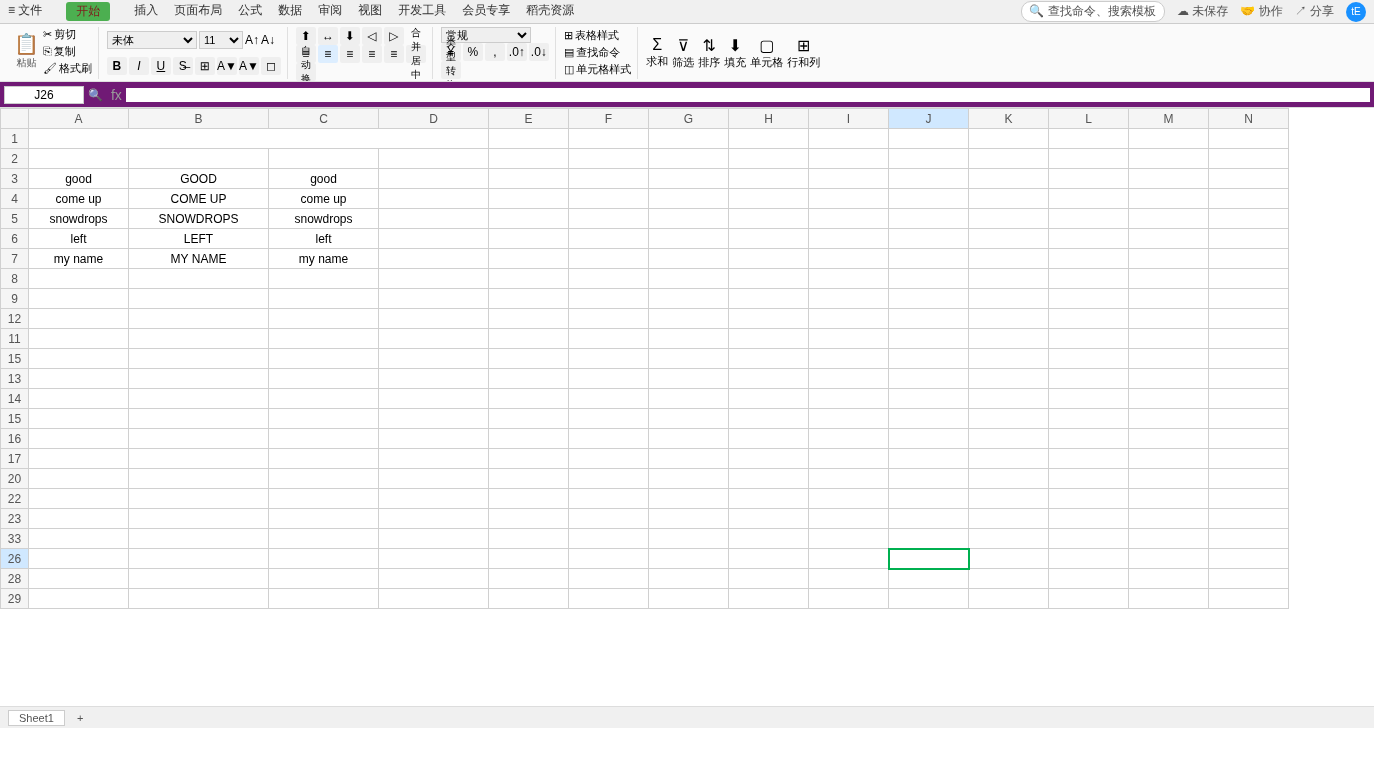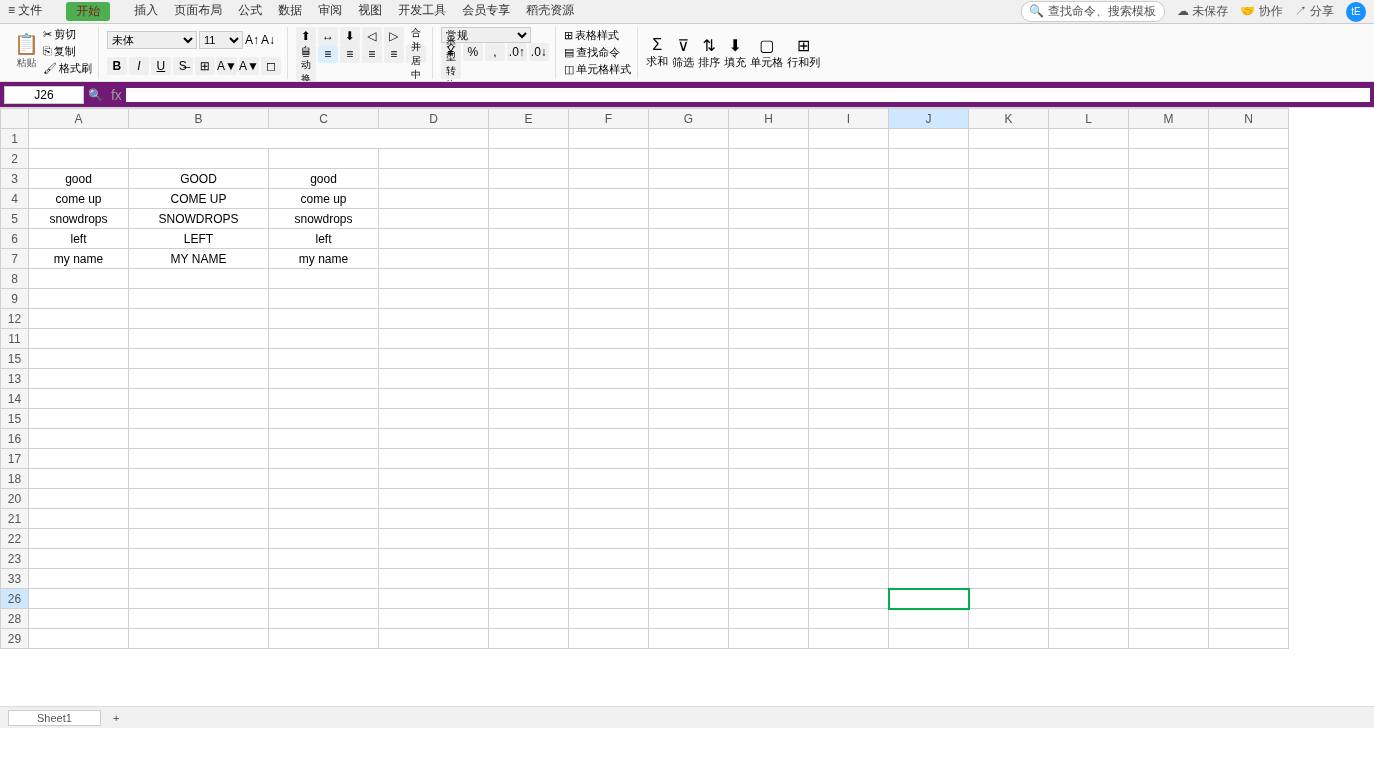--- a/index.html
+++ b/index.html
@@ -668,55 +668,21 @@
           <td></td>
           <td></td>
           <td></td>
           <td></td>
           <td></td>
           <td></td>
           <td></td>
           <td></td>
         </tr>
         <tr>
-          <th class="row-header">18</th>
-          <td></td>
-          <td></td>
-          <td></td>
-          <td></td>
-          <td></td>
-          <td></td>
-          <td></td>
-          <td></td>
-          <td></td>
-          <td></td>
-          <td></td>
-          <td></td>
-          <td></td>
-          <td></td>
-        </tr>
-        <tr>
           <th class="row-header">20</th>
-          <td></td>
-          <td></td>
-          <td></td>
-          <td></td>
-          <td></td>
-          <td></td>
-          <td></td>
-          <td></td>
-          <td></td>
-          <td></td>
-          <td></td>
-          <td></td>
-          <td></td>
-          <td></td>
-        </tr>
-        <tr>
-          <th class="row-header">21</th>
           <td></td>
           <td></td>
           <td></td>
           <td></td>
           <td></td>
           <td></td>
           <td></td>
           <td></td>
           <td></td>
           <td></td>
@@ -825,15 +791,15 @@
           <td></td>
           <td></td>
           <td></td>
           <td></td>
         </tr>
       </tbody>
   </table>
 </div>
 
 <div class="status-bar">
-  <span style="background:#fff;border:1px solid #ccc;padding:1px 28px;cursor:pointer;margin-right:12px;">Sheet1</span>
+  <span style="background:#fff;border:1px solid #ccc;padding:1px 10px;cursor:pointer;margin-right:12px;">Sheet1</span>
   <span style="cursor:pointer;margin-right:8px;">+</span>
 </div>
 
 </body></html>

